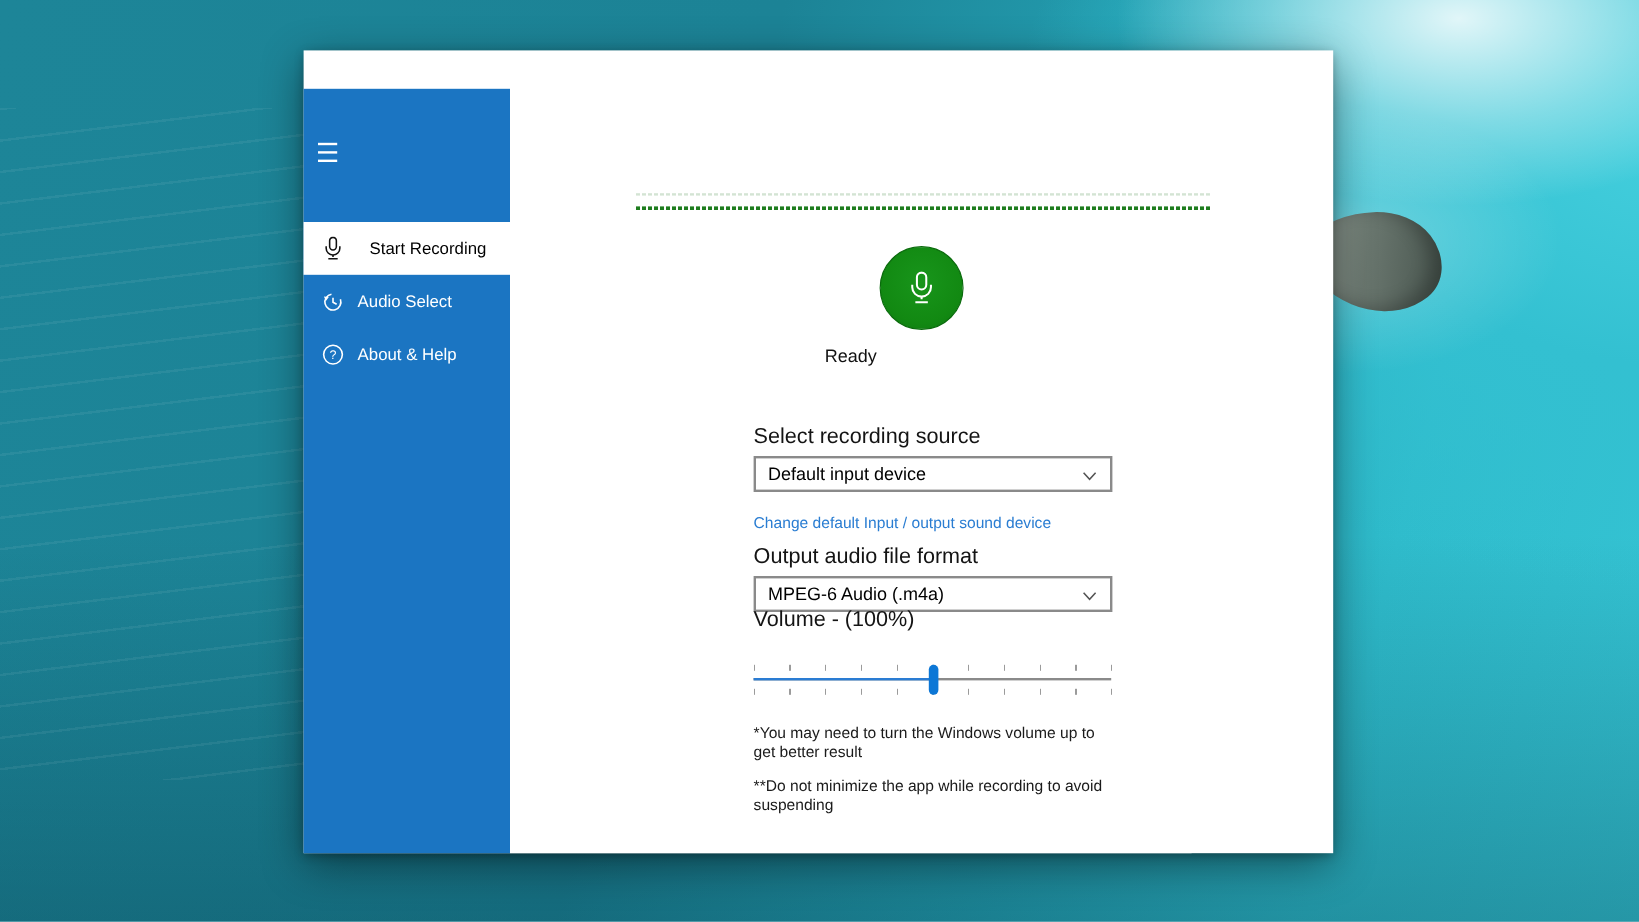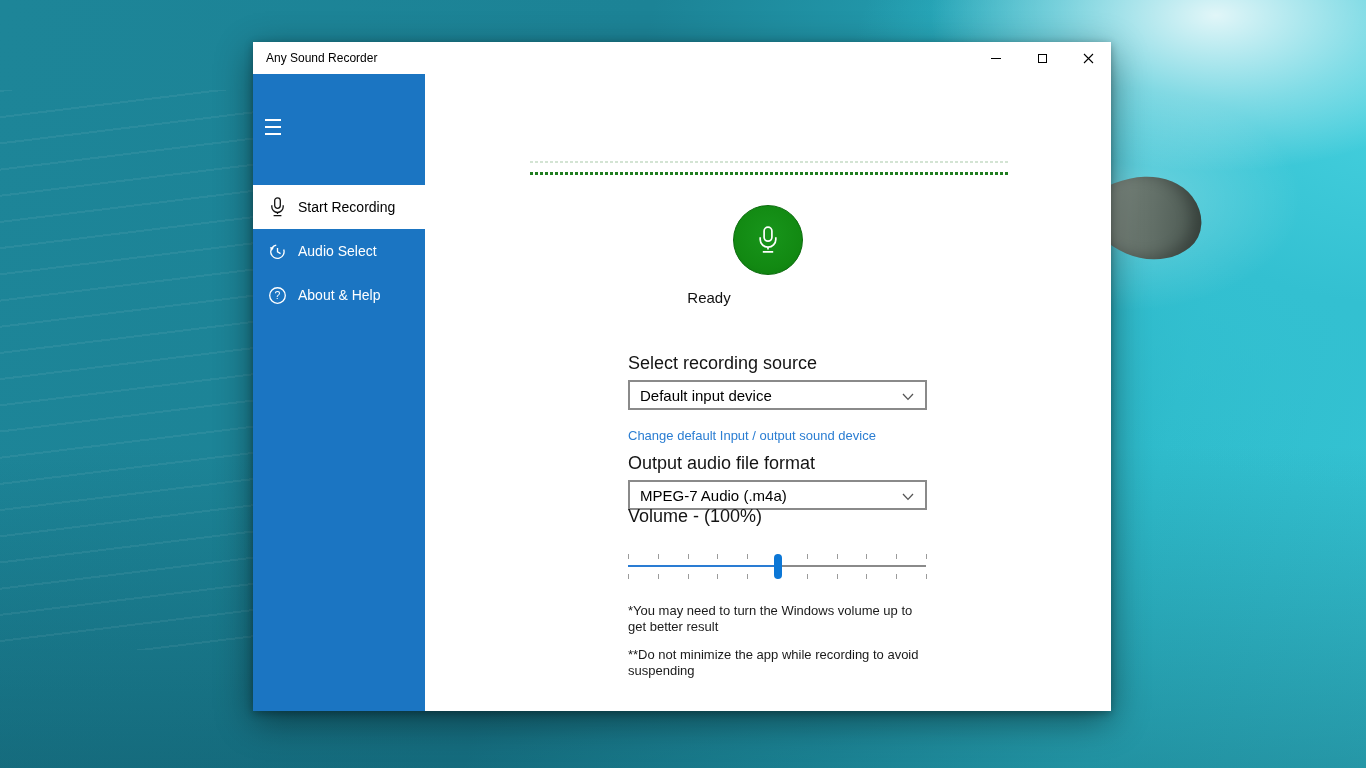--- a/index.html
+++ b/index.html
@@ -56,21 +56,21 @@
     background:transparent; border:none; padding-left:12px; text-align:left;
   }
   .hamburger span { display:block; width:16px; height:2px; background:#fff; margin-bottom:5px; }
   .hamburger span:last-child { margin-bottom:0; }
   .nav { position:absolute; left:0; top:111px; width:100%; }
   .nav-item {
     height:44px; display:flex; align-items:center; padding-left:14px;
     color:#fff; font-size:14px; cursor:default;
   }
   .nav-item .nav-icon { width:21px; height:22px; margin-right:10px; display:flex; align-items:center; justify-content:center; }
-  .nav-item.selected { background:#fff; color:#000; }
+  .nav-item.selected { background:#fff; color:#000;gap:10px; }
   
   .content { position:absolute; left:172px; top:32px; width:568px; height:637px; background:#fff; }
   .dotted-faint {
     position:absolute; left:105px; top:87px; width:480px; height:2px;
     background:repeating-linear-gradient(90deg, rgba(110,165,110,0.30) 0 3px, transparent 3px 5px);
   }
   .dotted-line {
     position:absolute; left:105px; top:98px; width:480px; height:3px;
     background:repeating-linear-gradient(90deg, #1f7d1f 0 3px, transparent 3px 5px);
   }
@@ -108,36 +108,20 @@
 </style>
 </head>
 <body>
 
 <div class="wallpaper"></div>
 <div class="wave-streaks"></div>
 <div class="fin"></div>
 
 <div class="window">
 
-  <div class="titlebar">
-    <span class="title">Any Sound Recorder</span>
-    <div class="win-controls">
-      <button class="win-btn">
-        <span class="glyph-min"></span>
-      </button>
-      <button class="win-btn">
-        <span class="glyph-max"></span>
-      </button>
-      <button class="win-btn">
-        <svg width="11" height="11" viewBox="0 0 11 11">
-          <path d="M1,1 L10,10 M10,1 L1,10" stroke="#000" stroke-width="1.1" fill="none"></path>
-        </svg>
-      </button>
-    </div>
-  </div>
 
   <div class="sidebar">
     <button class="hamburger">
       <span></span>
       <span></span>
       <span></span>
     </button>
     <div class="nav">
 
       <div class="nav-item selected">
@@ -197,21 +181,21 @@
       <svg class="chev" width="12" height="8" viewBox="0 0 12 8">
         <polyline points="1,1 6,6.4 11,1" fill="none" stroke="#555" stroke-width="1.3"></polyline>
       </svg>
     </div>
 
     <button class="link">Change default Input / output sound device</button>
 
     <div class="field-label" style="top:379px;">Output audio file format</div>
 
     <div class="combo" style="top:406px;">
-      <span>MPEG-7 Audio (.m4a)</span>
+      <span>MPEG-6 Audio (.m4a)</span>
       <svg class="chev" width="12" height="8" viewBox="0 0 12 8">
         <polyline points="1,1 6,6.4 11,1" fill="none" stroke="#555" stroke-width="1.3"></polyline>
       </svg>
     </div>
 
     <div class="field-label" style="top:432px;">Volume - (100%)</div>
 
     <div class="volume-row">
       <div class="ticks top"></div>
       <div class="slider-track"></div>

